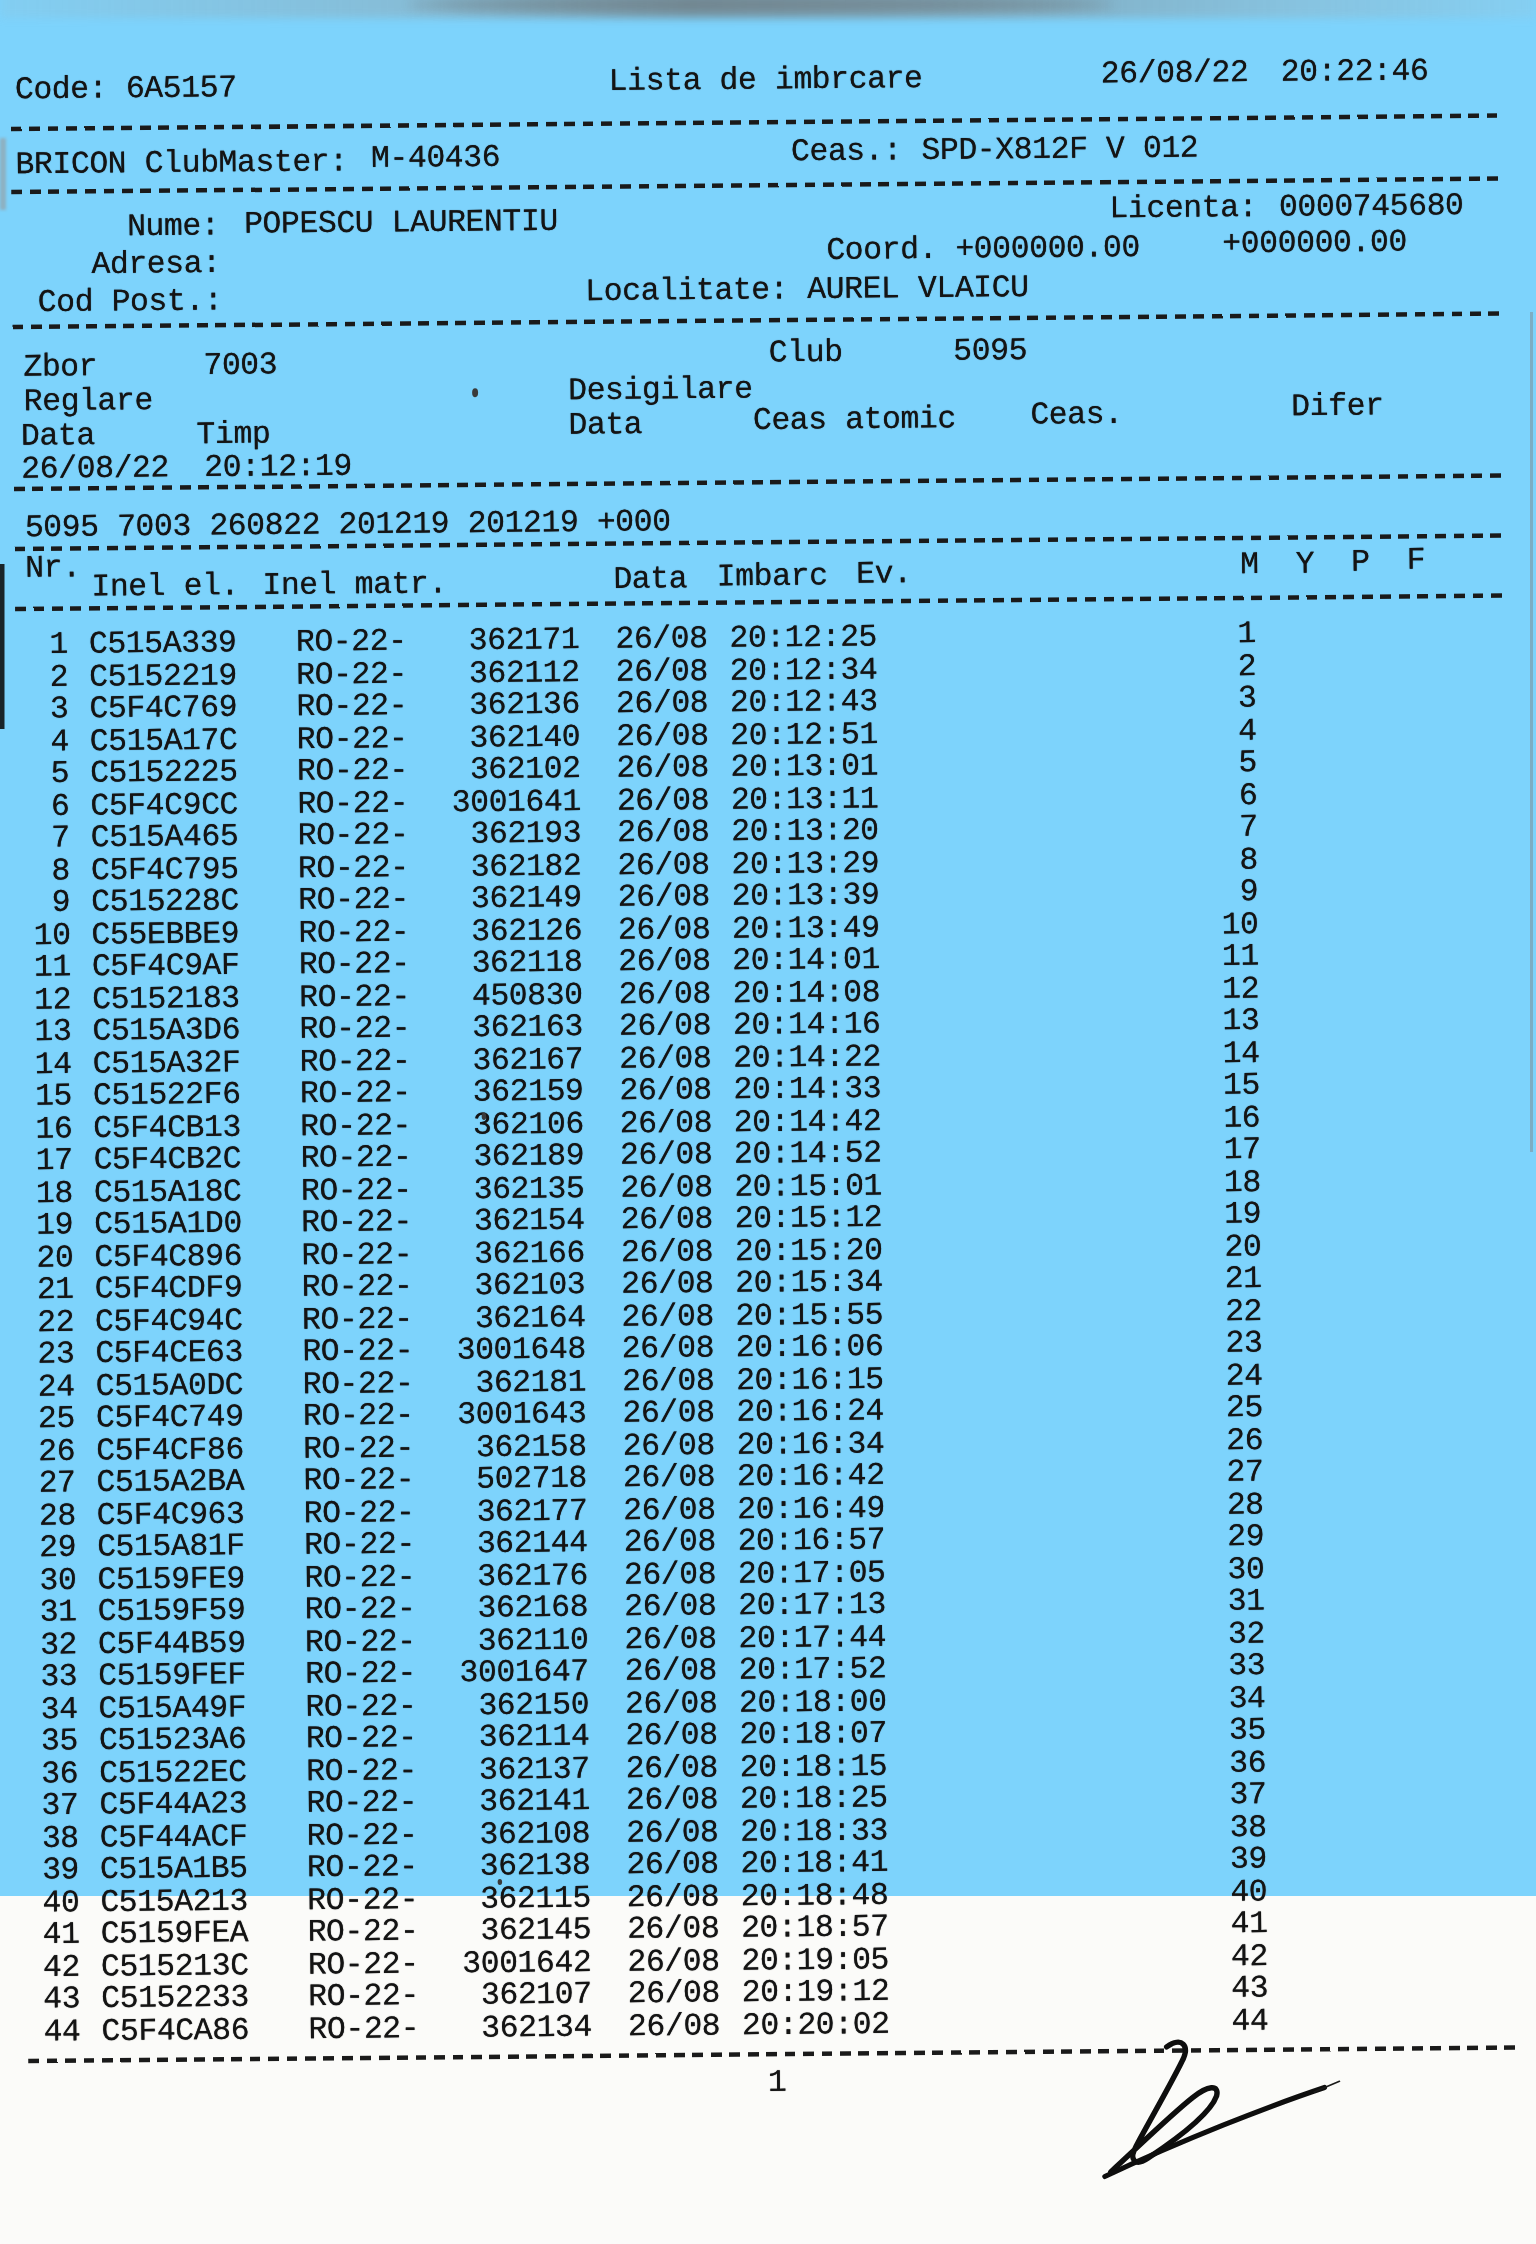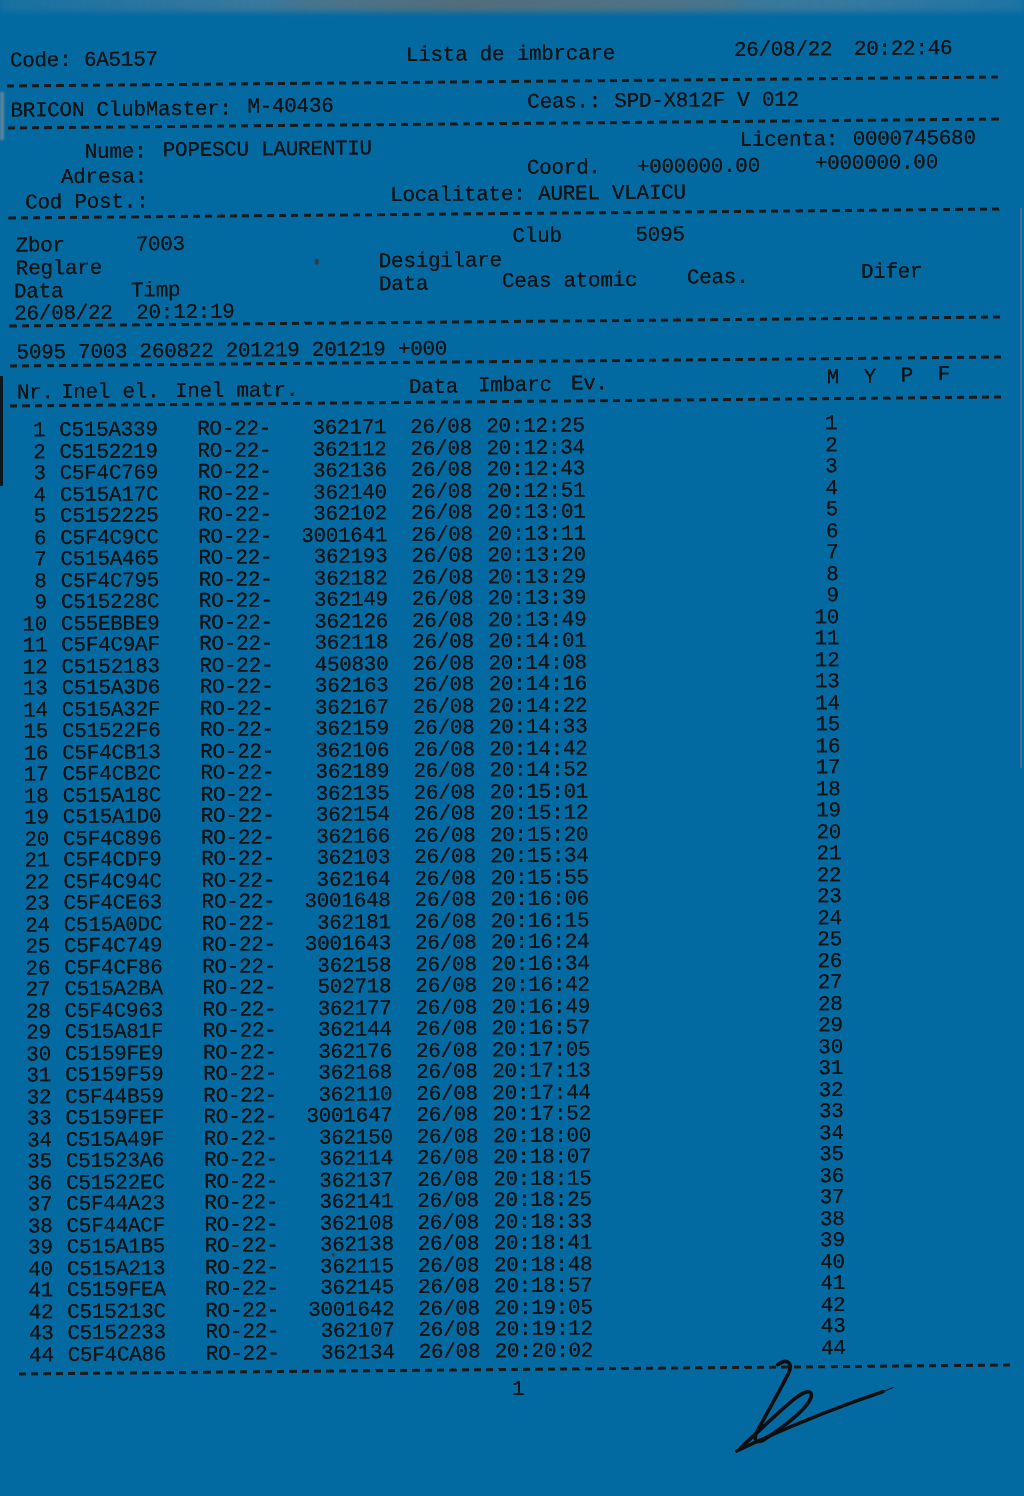--- a/index.html
+++ b/index.html
@@ -1,17 +1,17 @@
 <!DOCTYPE html>
 <html><head>
 <meta charset="utf-8">
 <style>
   html,body{margin:0;padding:0;}
   body{width:1024px;height:1496px;background:#fbfbf9;overflow:hidden;}
-  .page{position:relative;width:1024px;height:1496px;background:#0369a1;
+  .page{position:relative;width:1024px;height:1264px;background:#7dd3fc;
         font-family:"Liberation Mono","DejaVu Sans Mono",monospace;color:#141414;}
   
   .smudge-top{position:absolute;left:0;top:-7px;width:1024px;height:19px;
     background:linear-gradient(90deg,rgba(175,175,175,.12) 0%,rgba(150,150,150,.38) 28%,
       rgba(118,118,118,.58) 45%,rgba(135,135,135,.48) 66%,rgba(160,160,160,.30) 85%,rgba(185,185,185,.14) 100%);
     filter:blur(3px);}
   .smudge-top2{position:absolute;left:272px;top:-2px;width:470px;height:10px;
     background:rgba(105,105,105,.5);filter:blur(4px);border-radius:50%;}
   .edge-bar-left{position:absolute;left:0;top:376px;width:3px;height:110px;background:#0b0b0b;opacity:.88;}
   .edge-smudge-left{position:absolute;left:0;top:92px;width:4px;height:48px;background:#9a9a9a;opacity:.6;filter:blur(1px);}
@@ -59,21 +59,21 @@
     <span class="t" style="left:253px;top:94px">M-40436</span>
     <span class="t" style="left:533px;top:92px">Ceas.:</span>
     <span class="t" style="left:620px;top:92px">SPD-X812F V 012</span>
     <div class="sep" style="top:122px"></div>
 
     <span class="t" style="left:90px;top:138px">Nume:</span>
     <span class="t" style="left:168px;top:137px">POPESCU LAURENTIU</span>
     <span class="t" style="left:745px;top:132px">Licenta:</span>
     <span class="t" style="left:858px;top:132px">0000745680</span>
     <span class="t" style="left:66px;top:163px">Adresa:</span>
-    <span class="t" style="left:532px;top:158px">Coord.</span>
+    <span class="t" style="left:556px;top:158px">Coord.</span>
     <span class="t" style="left:642px;top:158px">+000000.00</span>
     <span class="t" style="left:820px;top:156px">+000000.00</span>
     <span class="t" style="left:30px;top:188px">Cod Post.:</span>
     <span class="t" style="left:395px;top:184px">Localitate:</span>
     <span class="t" style="left:543px;top:184px">AUREL VLAICU</span>
     <div class="sep" style="top:212px"></div>
 
     <span class="t" style="left:20px;top:231px">Zbor</span>
     <span class="t" style="left:140px;top:231px">7003</span>
     <span class="t" style="left:517px;top:226px">Club</span>
@@ -86,21 +86,21 @@
     <span class="t" style="left:506px;top:271px">Ceas atomic</span>
     <span class="t" style="left:691px;top:269px">Ceas.</span>
     <span class="t" style="left:865px;top:265px">Difer</span>
     <span class="t" style="left:18px;top:299px">26/08/22</span>
     <span class="t" style="left:140px;top:299px">20:12:19</span>
     <div class="sep" style="top:320px"></div>
 
     <span class="t" style="left:20px;top:338px">5095 7003 260822 201219 201219 +000</span>
     <div class="sep" style="top:360px"></div>
 
-    <span class="t" style="left:20px;top:378px">Nr.</span>
+    <span class="t" style="left:20px;top:365px">Nr.</span>
     <span class="t" style="left:64px;top:378px">Inel el.</span>
     <span class="t" style="left:178px;top:378px">Inel matr.</span>
     <span class="t" style="left:412px;top:376px">Data</span>
     <span class="t" style="left:481px;top:375px">Imbarc</span>
     <span class="t" style="left:574px;top:374px">Ev.</span>
     <span class="t" style="left:830px;top:370px">M</span>
     <span class="t" style="left:867px;top:370px">Y</span>
     <span class="t" style="left:904px;top:369px">P</span>
     <span class="t" style="left:941px;top:368px">F</span>
     <div class="sep" style="top:400px"></div>

